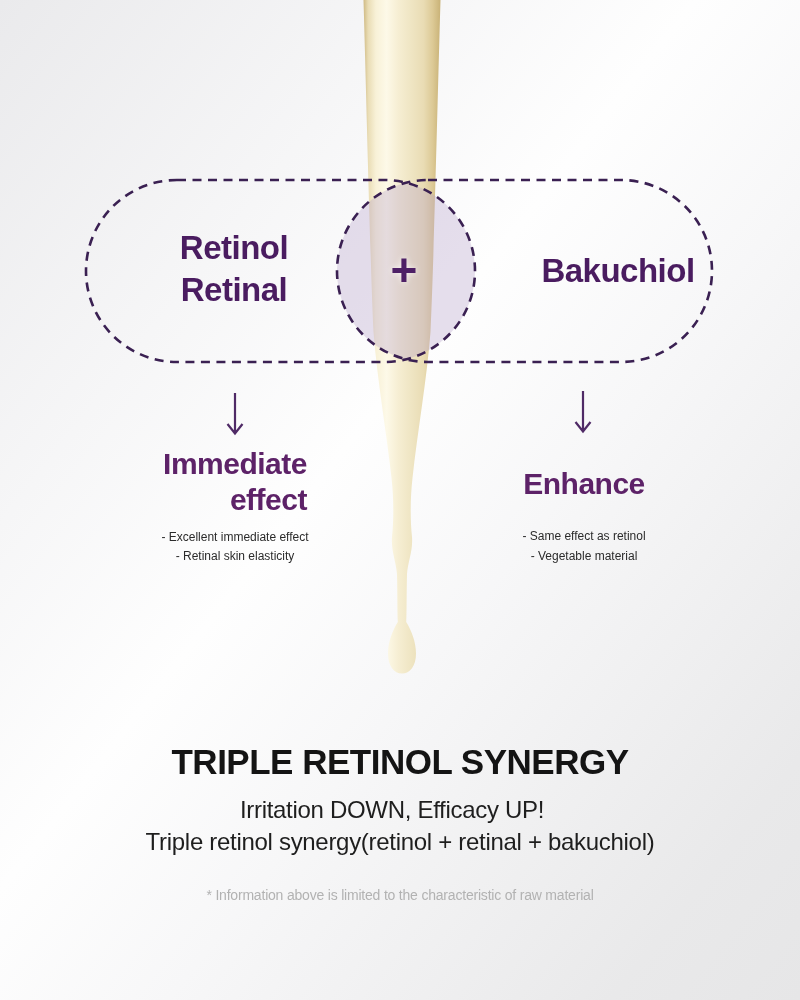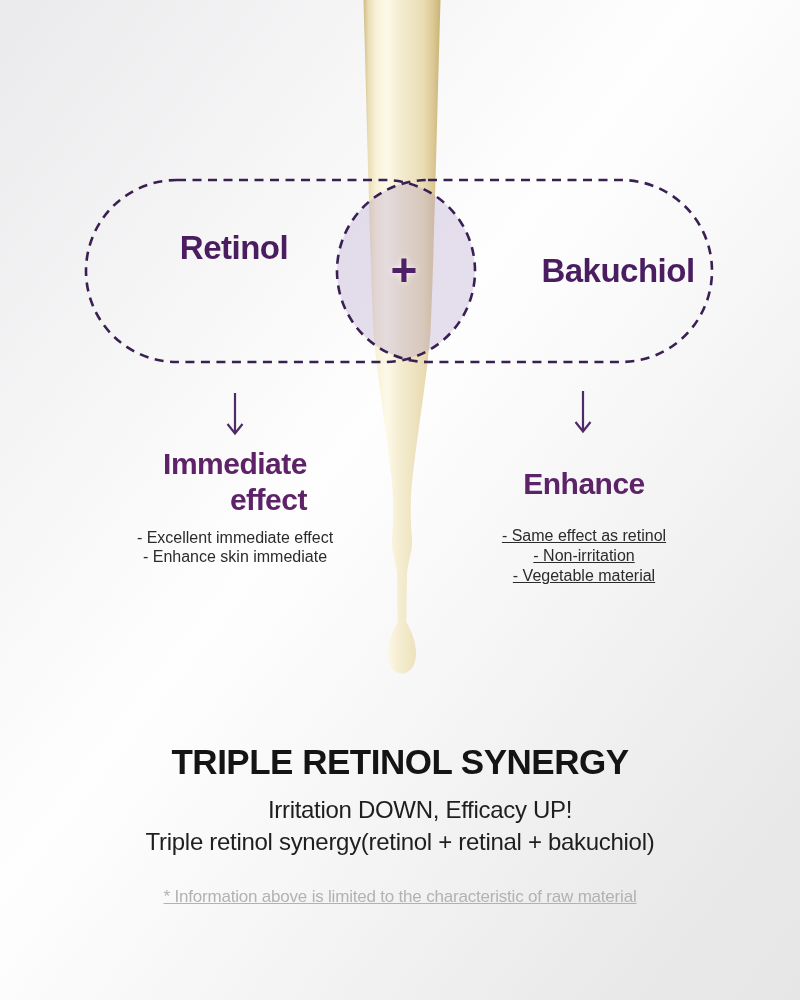--- a/index.html
+++ b/index.html
@@ -22,26 +22,26 @@
   .venn-label{color:var(--accent-purple);font-weight:bold;font-size:33px;line-height:42px;letter-spacing:-0.5px;}
   .venn-label span{display:block;}
   .plus{
     position:absolute;left:404px;top:271px;transform:translate(-50%,-52%);
     color:#4e2066;font-size:46px;font-weight:bold;line-height:1;
     text-shadow:0 0 6px rgba(255,255,255,0.85);
   }
   .arrow{position:absolute;}
   .heading{color:var(--heading-purple);font-weight:bold;font-size:30px;line-height:36px;letter-spacing:-0.5px;}
   .heading span{display:block;}
-  .bullets{color:var(--body-text);font-size:16px;line-height:19px;}
+  .bullets{color:var(--body-text);font-size:12px;line-height:19px;}
   .bullets div{white-space:nowrap;}
   .bullets-right{line-height:20px;}
   .footer-title{color:var(--title-black);font-weight:bold;font-size:35px;letter-spacing:-0.5px;}
   .footer-sub{color:#1e1e1e;font-size:24px;letter-spacing:-0.3px;}
-  .footnote{color:var(--disclaimer-gray);font-size:17px;letter-spacing:-0.2px;text-decoration:underline;}
+  .footnote{color:var(--disclaimer-gray);font-size:14px;letter-spacing:-0.2px;}
 </style>
 </head>
 <body>
 
 <div class="stage">
 
   <svg class="canvas" width="800" height="1000" viewBox="0 0 800 1000">
     <defs>
       <linearGradient id="cream" x1="0" y1="0" x2="1" y2="0">
         <stop offset="0" stop-color="#cfba84"></stop>
@@ -74,47 +74,47 @@
 
     <path d="M 406 182.7 A 91 91 0 0 1 406 359.3 A 91 91 0 0 1 406 182.7 Z" fill="#b5a0cb" fill-opacity="0.34"></path>
 
     <rect x="86" y="180" width="389" height="182" rx="91" ry="91" fill="none" stroke="#3a2052" stroke-width="2.6" stroke-dasharray="9 6.5"></rect>
 
     <rect x="337" y="180" width="375" height="182" rx="91" ry="91" fill="none" stroke="#3a2052" stroke-width="2.6" stroke-dasharray="9 6.5"></rect>
   </svg>
 
   <div class="abs venn-label" style="left:234px;top:227px;">
     <span>Retinol</span>
+    <span>Retinal</span>
   </div>
 
   <div class="plus">+</div>
 
   <div class="abs venn-label" style="left:618px;top:250px;">Bakuchiol</div>
 
   <svg class="arrow" style="left:226px;top:392px;" width="18" height="44" viewBox="0 0 18 44">
     <path d="M9 1 V40 M1.5 32 L9 41.5 L16.5 32" fill="none" stroke="#4f2a66" stroke-width="2.2"></path>
   </svg>
   <svg class="arrow" style="left:574px;top:390px;" width="18" height="44" viewBox="0 0 18 44">
     <path d="M9 1 V40 M1.5 32 L9 41.5 L16.5 32" fill="none" stroke="#4f2a66" stroke-width="2.2"></path>
   </svg>
 
   <div class="abs heading" style="left:235px;top:446px;text-align:right;">
     <span>Immediate</span>
     <span>effect</span>
   </div>
   <div class="abs bullets" style="left:235px;top:528px;">
     <div>- Excellent immediate effect</div>
-    <div>- Enhance skin immediate</div>
+    <div>- Retinal skin elasticity</div>
   </div>
 
   <div class="abs heading" style="left:584px;top:466px;">Enhance</div>
-  <div class="abs bullets bullets-right" style="left:584px;top:526px;text-decoration:underline;">
+  <div class="abs bullets bullets-right" style="left:584px;top:526px;">
     <div>- Same effect as retinol</div>
-    <div>- Non-irritation</div>
     <div>- Vegetable material</div>
   </div>
 
   <div class="abs footer-title" style="left:400px;top:742px;text-align:right;">TRIPLE RETINOL SYNERGY</div>
-  <div class="abs footer-sub" style="left:420px;top:796px;">Irritation DOWN, Efficacy UP!</div>
+  <div class="abs footer-sub" style="left:392px;top:796px;">Irritation DOWN, Efficacy UP!</div>
   <div class="abs footer-sub" style="left:400px;top:828px;">Triple retinol synergy(retinol + retinal + bakuchiol)</div>
   <div class="abs footnote" style="left:400px;top:887px;">* Information above is limited to the characteristic of raw material</div>
 
 </div>
 
 </body></html>

